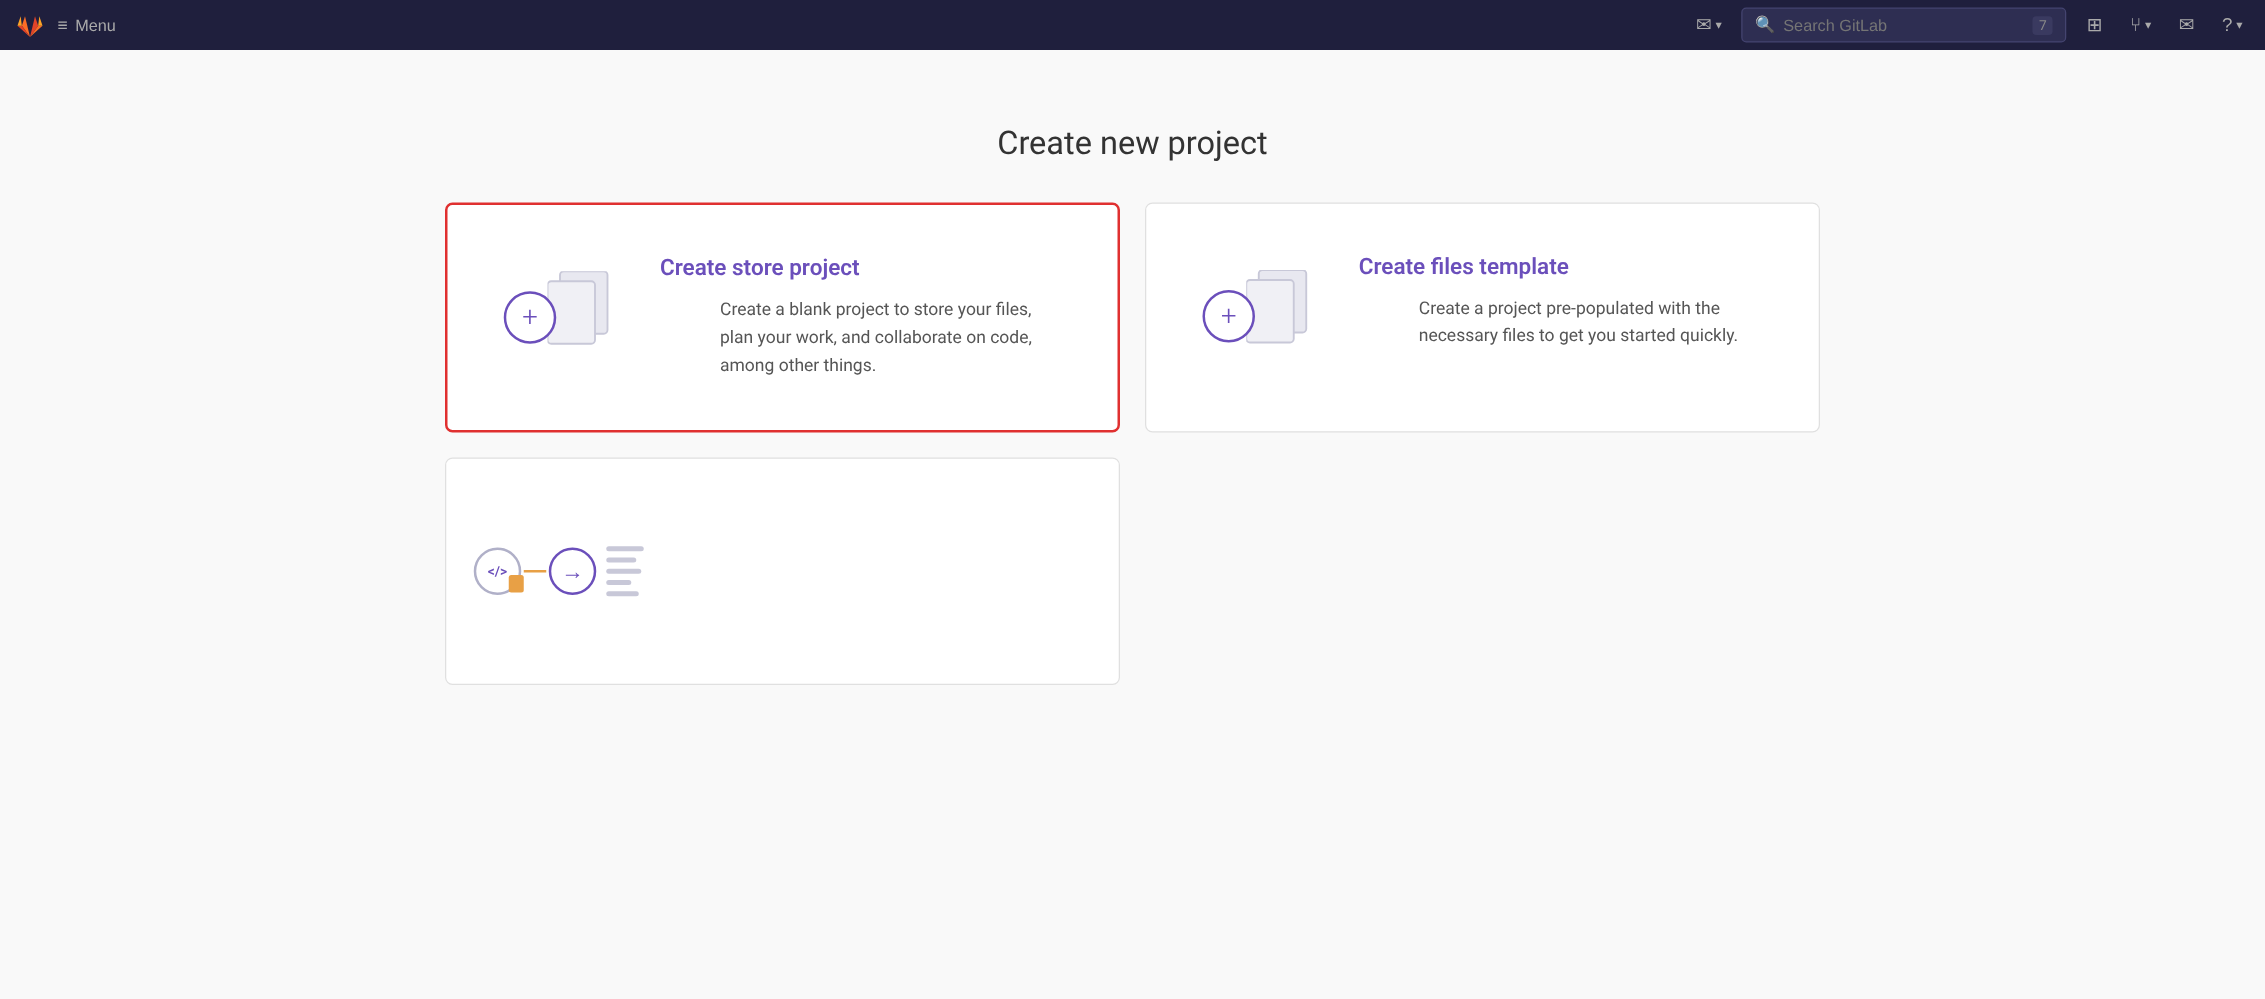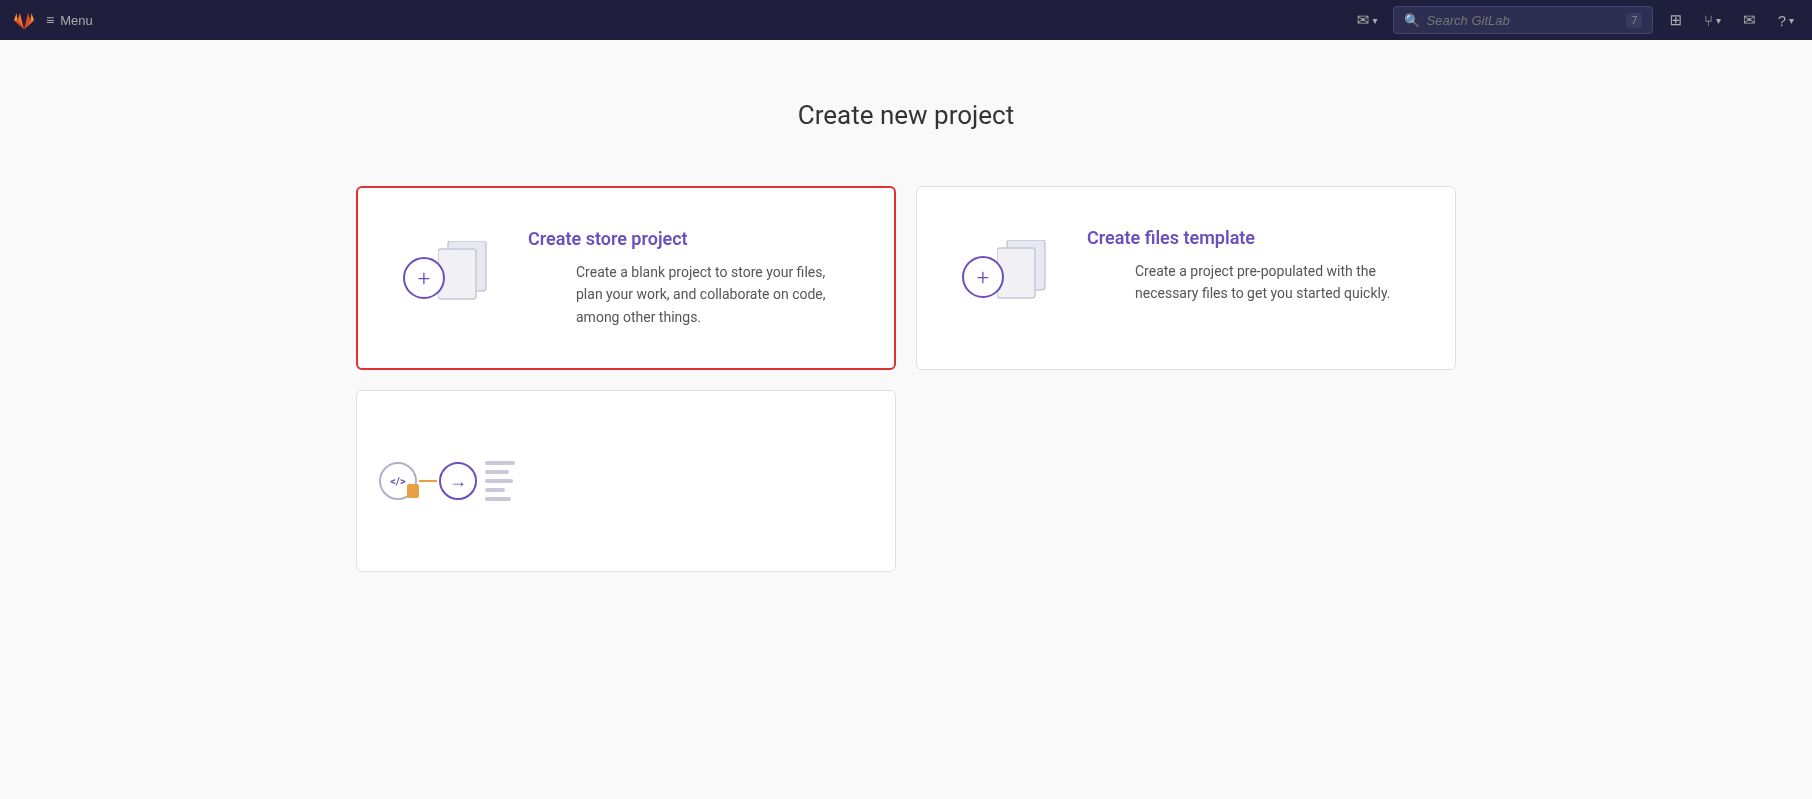--- a/index.html
+++ b/index.html
@@ -30,21 +30,21 @@
       display: flex; align-items: center;
       background: #2e2e52;
       border: 1px solid #444470;
       border-radius: 4px;
       padding: 0 10px;
       height: 28px;
       width: 260px;
     }
     .nav-search input {
       background: transparent; border: none; outline: none;
-      color: #fef9c3; font-size: 13px; width: 100%; font-style: italic;
+      color: #fef9c3; font-size: 13px; width: 100%;
     }
     .search-icon { color: #888; font-size: 13px; margin-right: 6px; }
     .nav-shortcut {
       color: #888; font-size: 11px;
       background: #3a3a60; border-radius: 3px; padding: 1px 5px;
       margin-left: 6px;
     }
     .nav-icon-btn {
       color: #aaa; font-size: 15px; cursor: pointer;
       background: none; border: none; padding: 0 6px;
@@ -57,21 +57,21 @@
       margin-top: 40px;
       padding: 60px 20px 40px;
       display: flex;
       flex-direction: column;
       align-items: center;
     }
     .page-title {
       font-size: 26px;
       font-weight: 400;
       color: #333;
-      margin-bottom: 56px;
+      margin-bottom: 32px;
     }
 
     
     .cards-grid {
       display: grid;
       grid-template-columns: 1fr 1fr;
       gap: 20px;
       width: 1100px;
       max-width: 100%;
     }

